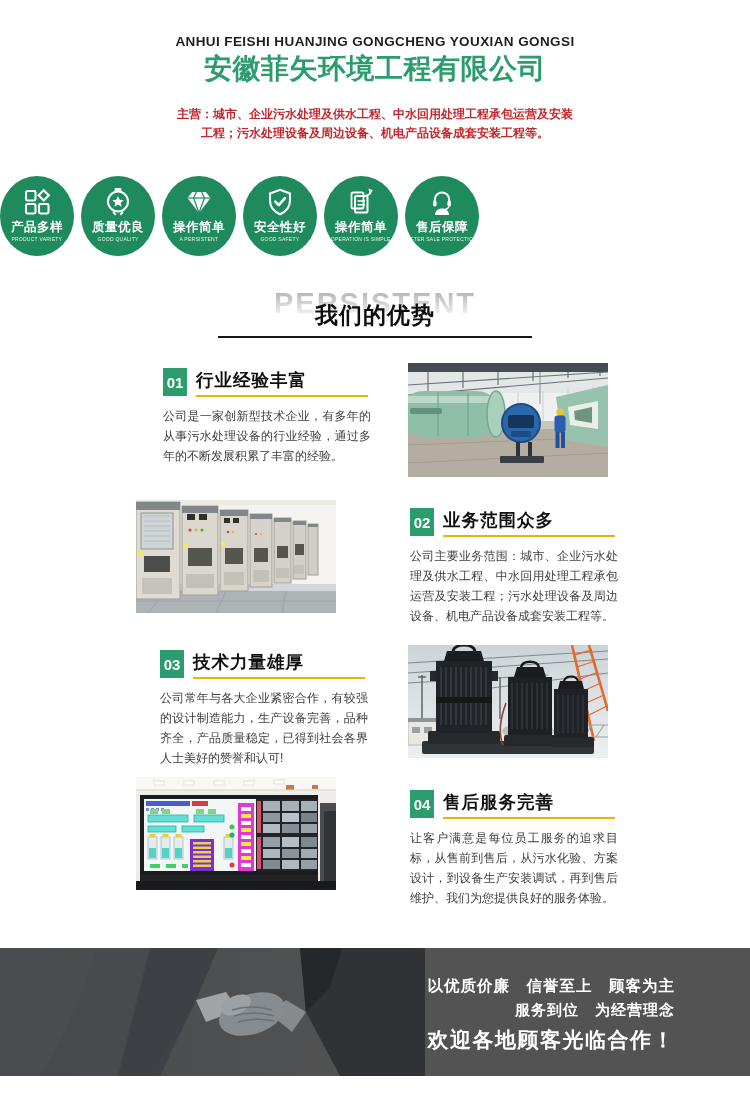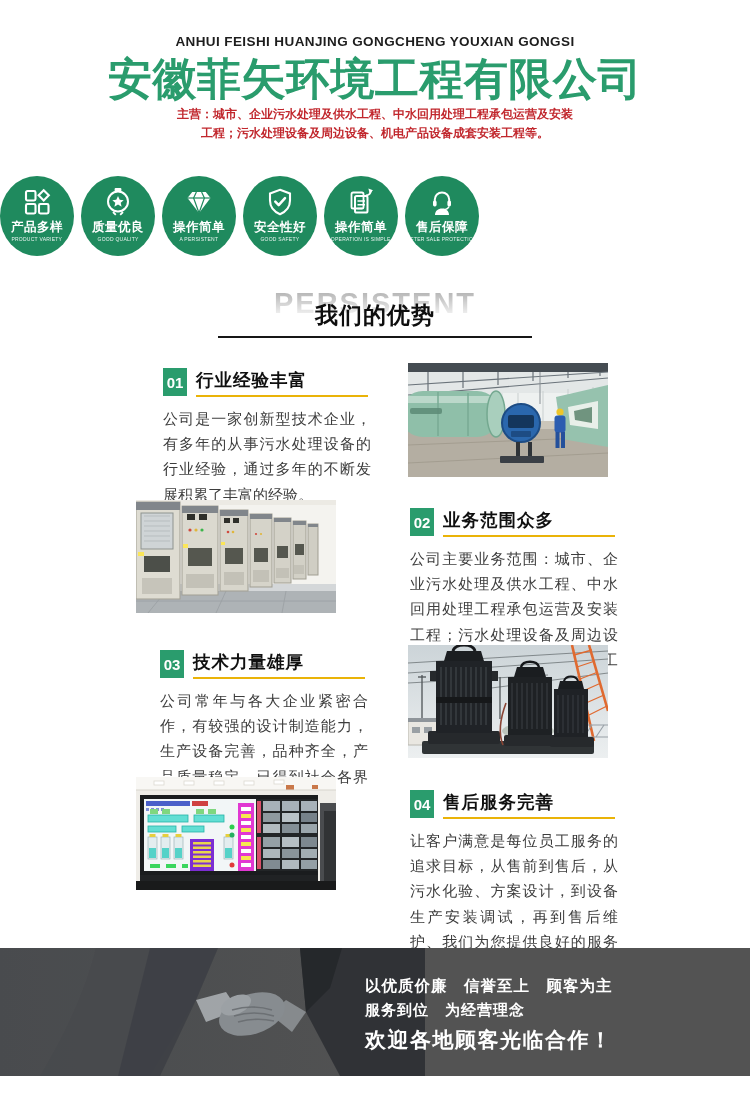--- a/index.html
+++ b/index.html
@@ -2,56 +2,56 @@
 <html><head>
 <meta charset="utf-8">
 <style>
   * { margin:0; padding:0; box-sizing:border-box; }
   body { font-family:"Liberation Sans","DejaVu Sans",sans-serif; background:#fff; }
   .page { position:relative; width:750px; height:1100px; margin:0 auto; background:#ffffff; overflow:hidden; }
   .abs { position:absolute; }
 
   
   .en-line { top:34px; left:0; right:0; text-align:center; font-size:13.5px; font-weight:bold; letter-spacing:0.4px; color:#1d1d1d; }
-  .company { top:50px; left:0; right:0; text-align:center; font-size:44px; font-weight:bold; color:#2a9c6d; letter-spacing:0.5px; }
+  .company { top:50px; left:0; right:0; text-align:center; font-size:28px; font-weight:bold; color:#2a9c6d; letter-spacing:0.5px; }
   .main-biz { top:105px; left:50%; transform:translateX(-50%); width:404px; text-align:center; font-size:12px; line-height:1.6; font-weight:bold; color:#c1272d; }
 
   
   .badges { top:176px; left:0; right:0; display:flex; gap:7px; }
   .badge { width:74px; height:80px; border-radius:50%; background:#1f8a5e; display:flex; flex-direction:column; align-items:center; color:#fff; }
   .badge svg { margin-top:11px; }
   .badge-label { font-size:12.5px; font-weight:bold; margin-top:2px; letter-spacing:0.5px; white-space:nowrap; }
   .badge-en { font-size:10px; transform:scale(0.5); transform-origin:center top; white-space:nowrap; letter-spacing:0.5px; opacity:0.9; }
 
   
   .advantage { top:287px; left:218px; width:314px; height:51px; border-bottom:2px solid #161616; }
   .adv-watermark { position:absolute; top:0; left:0; right:0; text-align:center; font-size:29px; font-weight:bold; letter-spacing:2px;
     color:#c9c9c9; background:linear-gradient(180deg,#a8a8a8 0%,#f6f6f6 90%); -webkit-background-clip:text; background-clip:text; -webkit-text-fill-color:transparent; }
   .adv-title { position:absolute; top:13px; left:0; right:0; text-align:center; font-size:23px; font-weight:bold; color:#0e0e0e; letter-spacing:1px; }
 
   
   .feature { width:218px; }
   .f-head { display:flex; align-items:stretch; }
   .f-num { width:24px; height:28px; background:#2a9c6d; color:#fff; font-size:15px; font-weight:bold; display:flex; align-items:center; justify-content:center; flex:0 0 24px; }
   .f-title-wrap { margin-left:9px; flex:0 0 172px; border-bottom:2px solid #eab308; display:flex; align-items:center; padding-bottom:3px; font-size:17.5px; font-weight:bold; color:#101010; letter-spacing:1px; }
-  .f-body { width:208px; margin-top:9px; font-size:15px; line-height:1.68; color:#3d3d3d; text-align:justify; }
+  .f-body { width:208px; margin-top:9px; font-size:12px; line-height:1.68; color:#3d3d3d; text-align:justify; }
   .f1 { top:368px; left:163px; } .f2 { top:508px; left:410px; } .f3 { top:650px; left:160px; } .f4 { top:790px; left:410px; }
 
   
   .photo { overflow:hidden; }
   .photo svg { display:block; width:100%; height:100%; }
   .img1 { top:363px; left:408px; width:200px; height:114px; }
   .img2 { top:500px; left:136px; width:200px; height:113px; }
   .img3 { top:645px; left:408px; width:200px; height:113px; }
   .img4 { top:777px; left:136px; width:200px; height:113px; }
 
   
   .footer { top:948px; left:0; width:750px; height:128px; background:#585858; }
   .footer svg { position:absolute; inset:0; width:100%; height:100%; }
-  .footer-text { position:absolute; left:365px; top:28px; width:310px; text-align:left; color:#ffffff; }
+  .footer-text { position:absolute; left:365px; top:28px; width:310px; text-align:right; color:#ffffff; }
   .ft-line1 { font-size:15.5px; font-weight:bold; letter-spacing:1px; white-space:nowrap; }
   .ft-line2 { font-size:15px; font-weight:bold; letter-spacing:1px; margin-top:4px; }
   .ft-line3 { font-size:21px; font-weight:bold; letter-spacing:1.5px; margin-top:6px; white-space:nowrap; }
 </style>
 </head>
 <body>
 
 <div class="page">
 
   <div class="abs en-line">ANHUI FEISHI HUANJING GONGCHENG YOUXIAN GONGSI</div>

